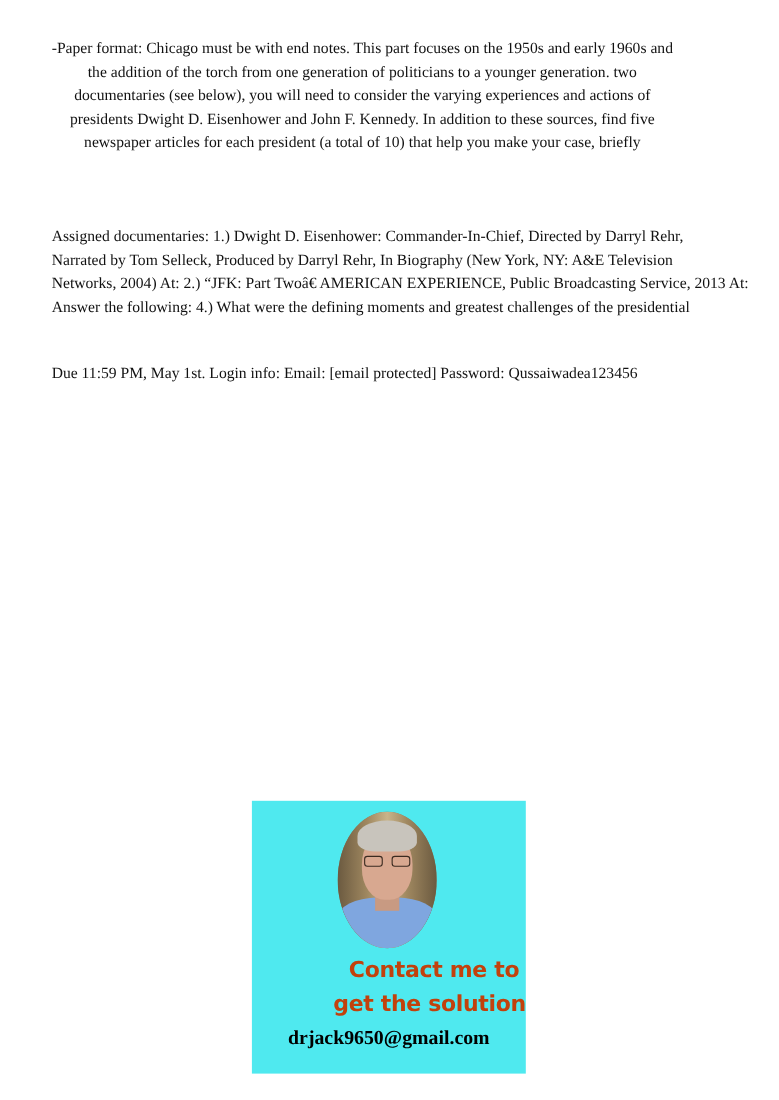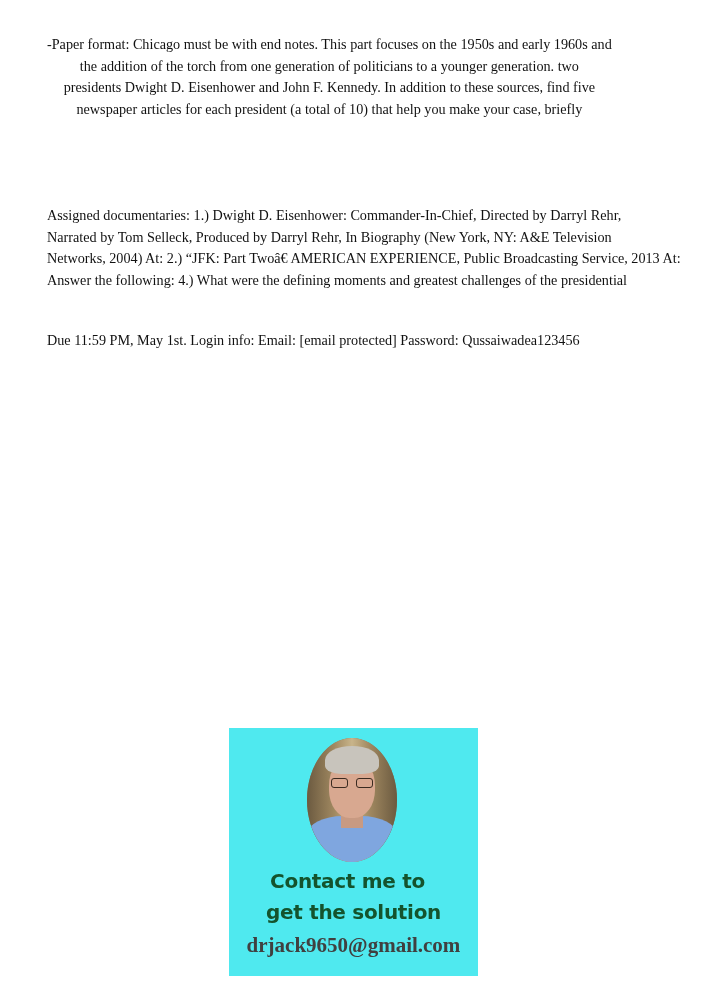--- a/index.html
+++ b/index.html
@@ -13,31 +13,32 @@
   .photo { position: absolute; left: 78px; top: 10px; width: 90px; height: 124px; border-radius: 50%; overflow: hidden; background: #8b7a5e; }
   .photo .bg { position: absolute; inset: 0; background: linear-gradient(90deg, #6b5a40 0%, #a08860 30%, #c8b48a 50%, #a08860 70%, #6b5a40 100%); }
   .photo .shirt { position: absolute; left: 0; right: 0; bottom: 0; height: 46px; background: #7fa6df; border-radius: 40% 40% 0 0; }
   .photo .neck { position: absolute; left: 34px; top: 70px; width: 22px; height: 20px; background: #c89a82; }
   .photo .face { position: absolute; left: 22px; top: 18px; width: 46px; height: 62px; border-radius: 48% 48% 45% 45%; background: #d8a890; }
   .photo .hair { position: absolute; left: 18px; top: 8px; width: 54px; height: 28px; border-radius: 50% 50% 30% 30%; background: #c8c4bc; }
   .photo .glasses { position: absolute; left: 24px; top: 40px; width: 42px; height: 10px; }
   .photo .glasses span { position: absolute; top: 0; width: 17px; height: 10px; border: 1.5px solid #3a2a20; border-radius: 3px; box-sizing: border-box; }
   .photo .glasses span:first-child { left: 0; }
   .photo .glasses span:last-child { right: 0; }
-  .cta { position: absolute; left: 0; width: 249px; text-align: center; font-family: "DejaVu Sans", sans-serif; font-weight: bold; font-size: 20px; color: #14532d; letter-spacing: -0.3px; }
+  .cta { position: absolute; left: 0; width: 249px; text-align: right; font-family: "DejaVu Sans", sans-serif; font-weight: bold; font-size: 20px; color: #c2410c; letter-spacing: -0.3px; }
   #cta1 { top: 141px; left: -6px; }
   #cta2 { top: 172px; }
-  .email { position: absolute; left: 0; top: 205px; width: 249px; text-align: center; font-family: "Liberation Serif", serif; font-weight: bold; font-size: 21px; color: #404040; }
+  .email { position: absolute; left: 0; top: 205px; width: 249px; text-align: center; font-family: "Liberation Serif", serif; font-weight: bold; font-size: 18px; color: #000000; }
 </style>
 </head>
 <body>
 
 <div id="p1" class="para">
   <div>-Paper format: Chicago must be with end notes. This part focuses on the 1950s and early 1960s and</div>
   <div>the addition of the torch from one generation of politicians to a younger generation. two</div>
+  <div>documentaries (see below), you will need to consider the varying experiences and actions of</div>
   <div>presidents Dwight D. Eisenhower and John F. Kennedy. In addition to these sources, find five</div>
   <div>newspaper articles for each president (a total of 10) that help you make your case, briefly</div>
 </div>
 
 <div id="p2" class="para">
   <div>Assigned documentaries: 1.) Dwight D. Eisenhower: Commander-In-Chief, Directed by Darryl Rehr,</div>
   <div>Narrated by Tom Selleck, Produced by Darryl Rehr, In Biography (New York, NY: A&amp;E Television</div>
   <div>Networks, 2004) At: 2.) “JFK: Part Twoâ€ AMERICAN EXPERIENCE, Public Broadcasting Service, 2013 At:</div>
   <div>Answer the following: 4.) What were the defining moments and greatest challenges of the presidential</div>
 </div>

